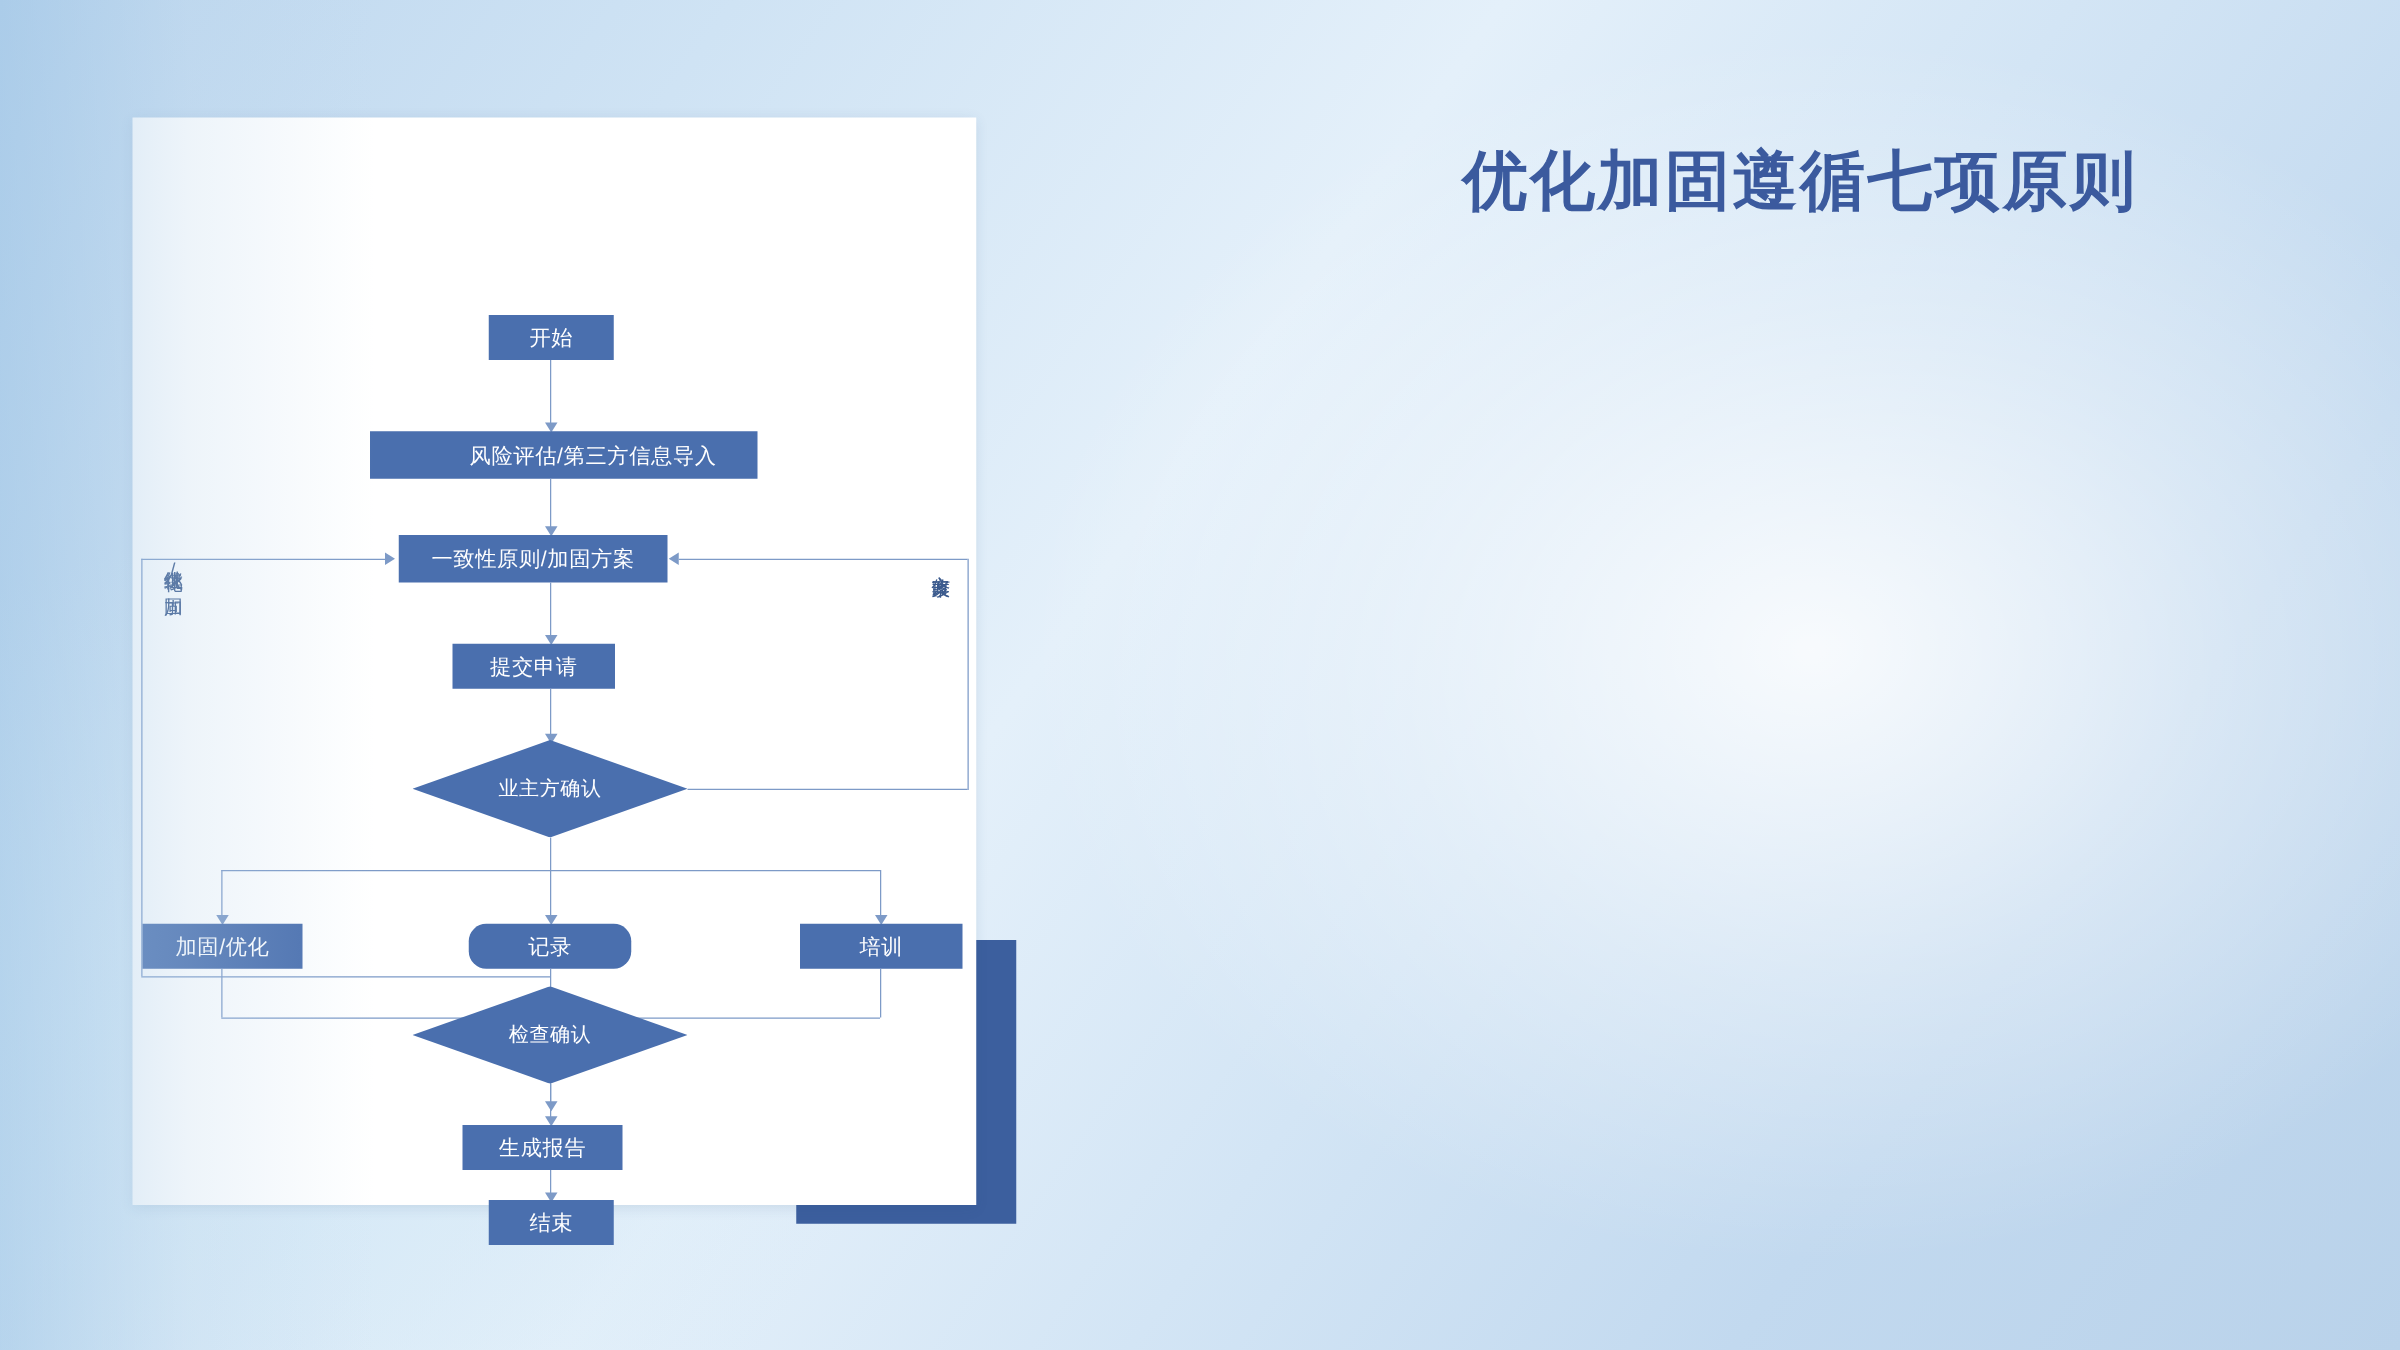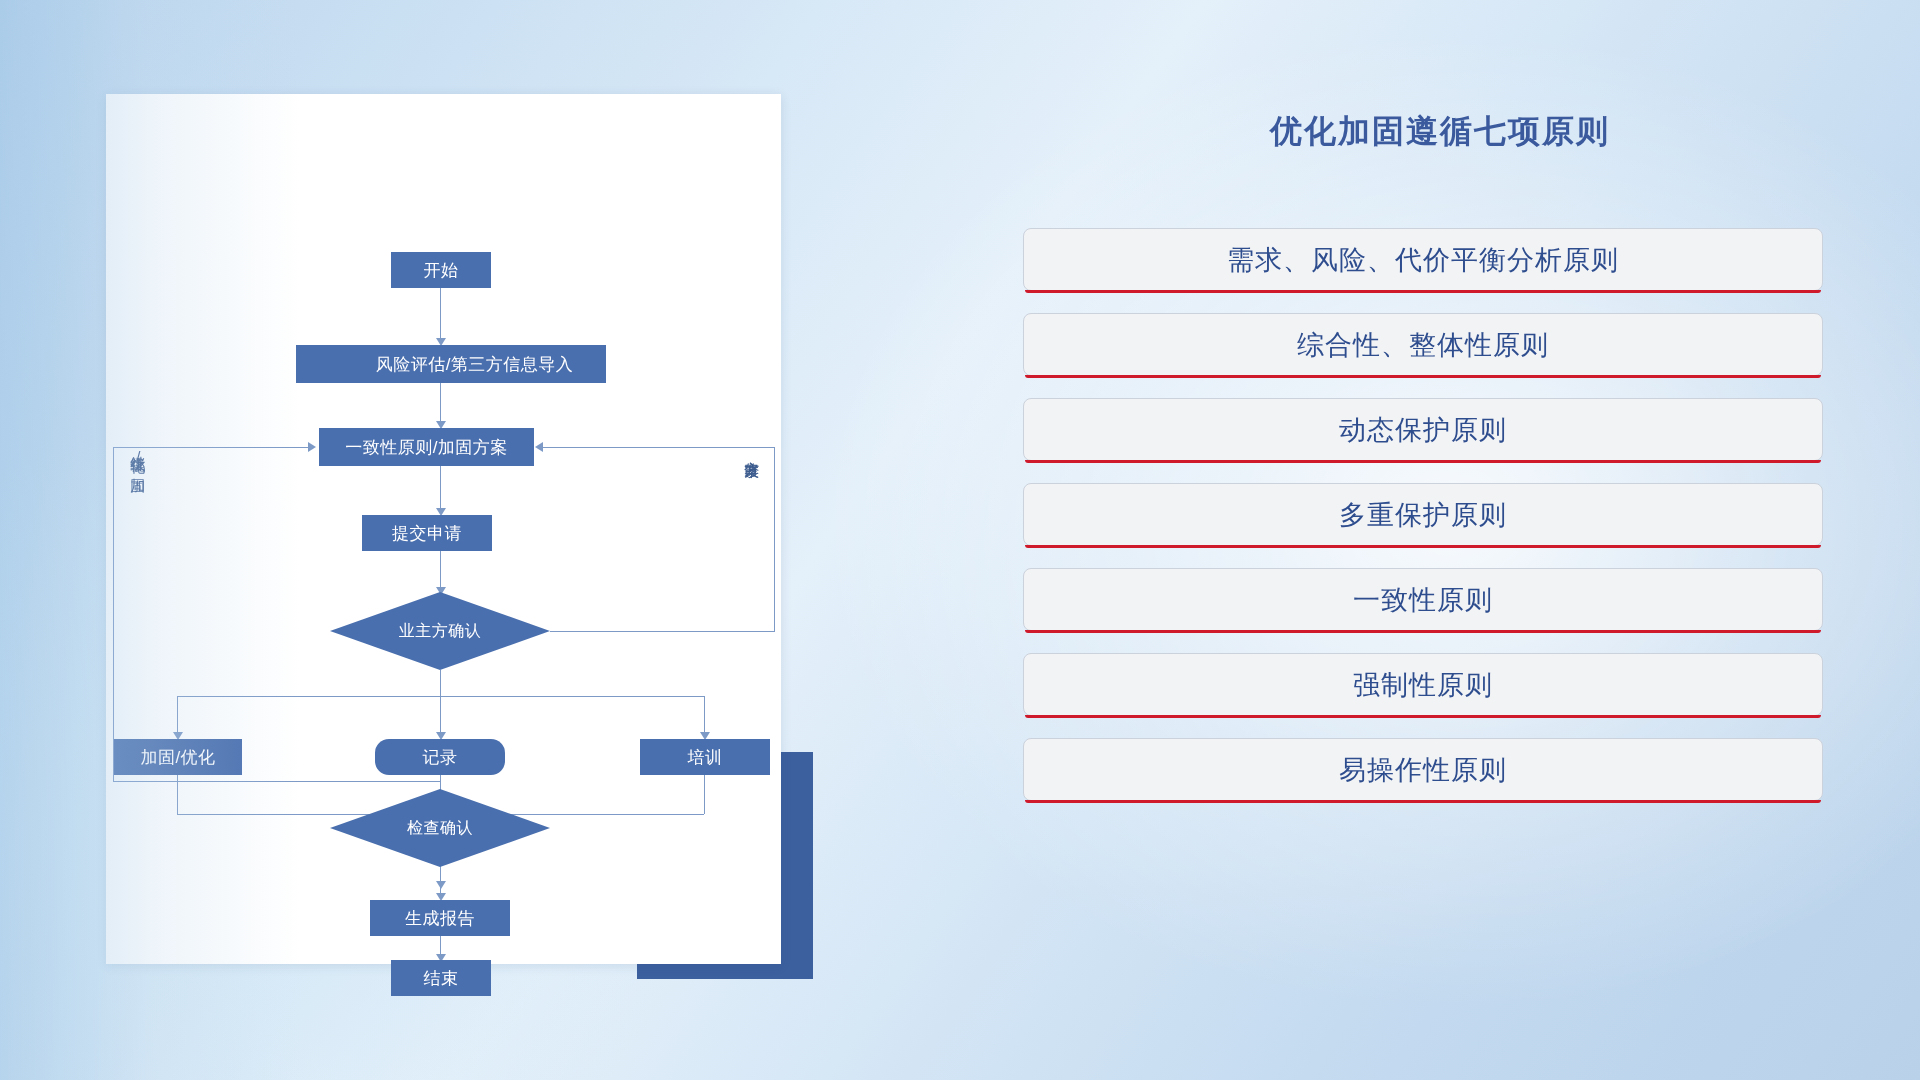--- a/index.html
+++ b/index.html
@@ -128,21 +128,21 @@
     line-height: 1.05;
   }
 
   
   .right-title {
     position: absolute;
     left: 1030px;
     top: 110px;
     width: 820px;
     text-align: center;
-    font-size: 32px;
+    font-size: 52px;
     font-weight: bold;
     color: #3b5a9e;
     letter-spacing: 2px;
   }
   .principles {
     position: absolute;
     left: 1023px;
     top: 228px;
     width: 800px;
   }
@@ -251,52 +251,29 @@
       <div class="arrow-down" style="left:330px; top:787px;"></div>
 
       <div class="dia-wrap" style="left:224px; top:695px; width:220px; height:78px;">
         <div class="dia-shape"></div>
         <span class="dia-label">检查确认</span>
       </div>
 
       <div class="vline" style="left:334px; top:773px; height:30px;"></div>
       <div class="arrow-down" style="left:330px; top:799px;"></div>
 
-      <div class="node" style="left:264px; top:806px; width:140px; height:36px;">
+      <div class="node" style="left:264px; top:806px; width:128px; height:36px;">
         <span>生成报告</span>
       </div>
       <div class="vline" style="left:334px; top:842px; height:22px;"></div>
       <div class="arrow-down" style="left:330px; top:860px;"></div>
 
       <div class="node" style="left:285px; top:866px; width:100px; height:36px;">
         <span>结束</span>
       </div>
 
     </div>
   </div>
 
   <div class="right-title">优化加固遵循七项原则</div>
 
-  <div class="principles">
-    <div class="principle">
-      <span class="ptext">需求、风险、代价平衡分析原则</span>
-    </div>
-    <div class="principle">
-      <span class="ptext">综合性、整体性原则</span>
-    </div>
-    <div class="principle">
-      <span class="ptext">动态保护原则</span>
-    </div>
-    <div class="principle">
-      <span class="ptext">多重保护原则</span>
-    </div>
-    <div class="principle">
-      <span class="ptext">一致性原则</span>
-    </div>
-    <div class="principle">
-      <span class="ptext">强制性原则</span>
-    </div>
-    <div class="principle">
-      <span class="ptext">易操作性原则</span>
-    </div>
-  </div>
 
 </div>
 
 </body></html>

